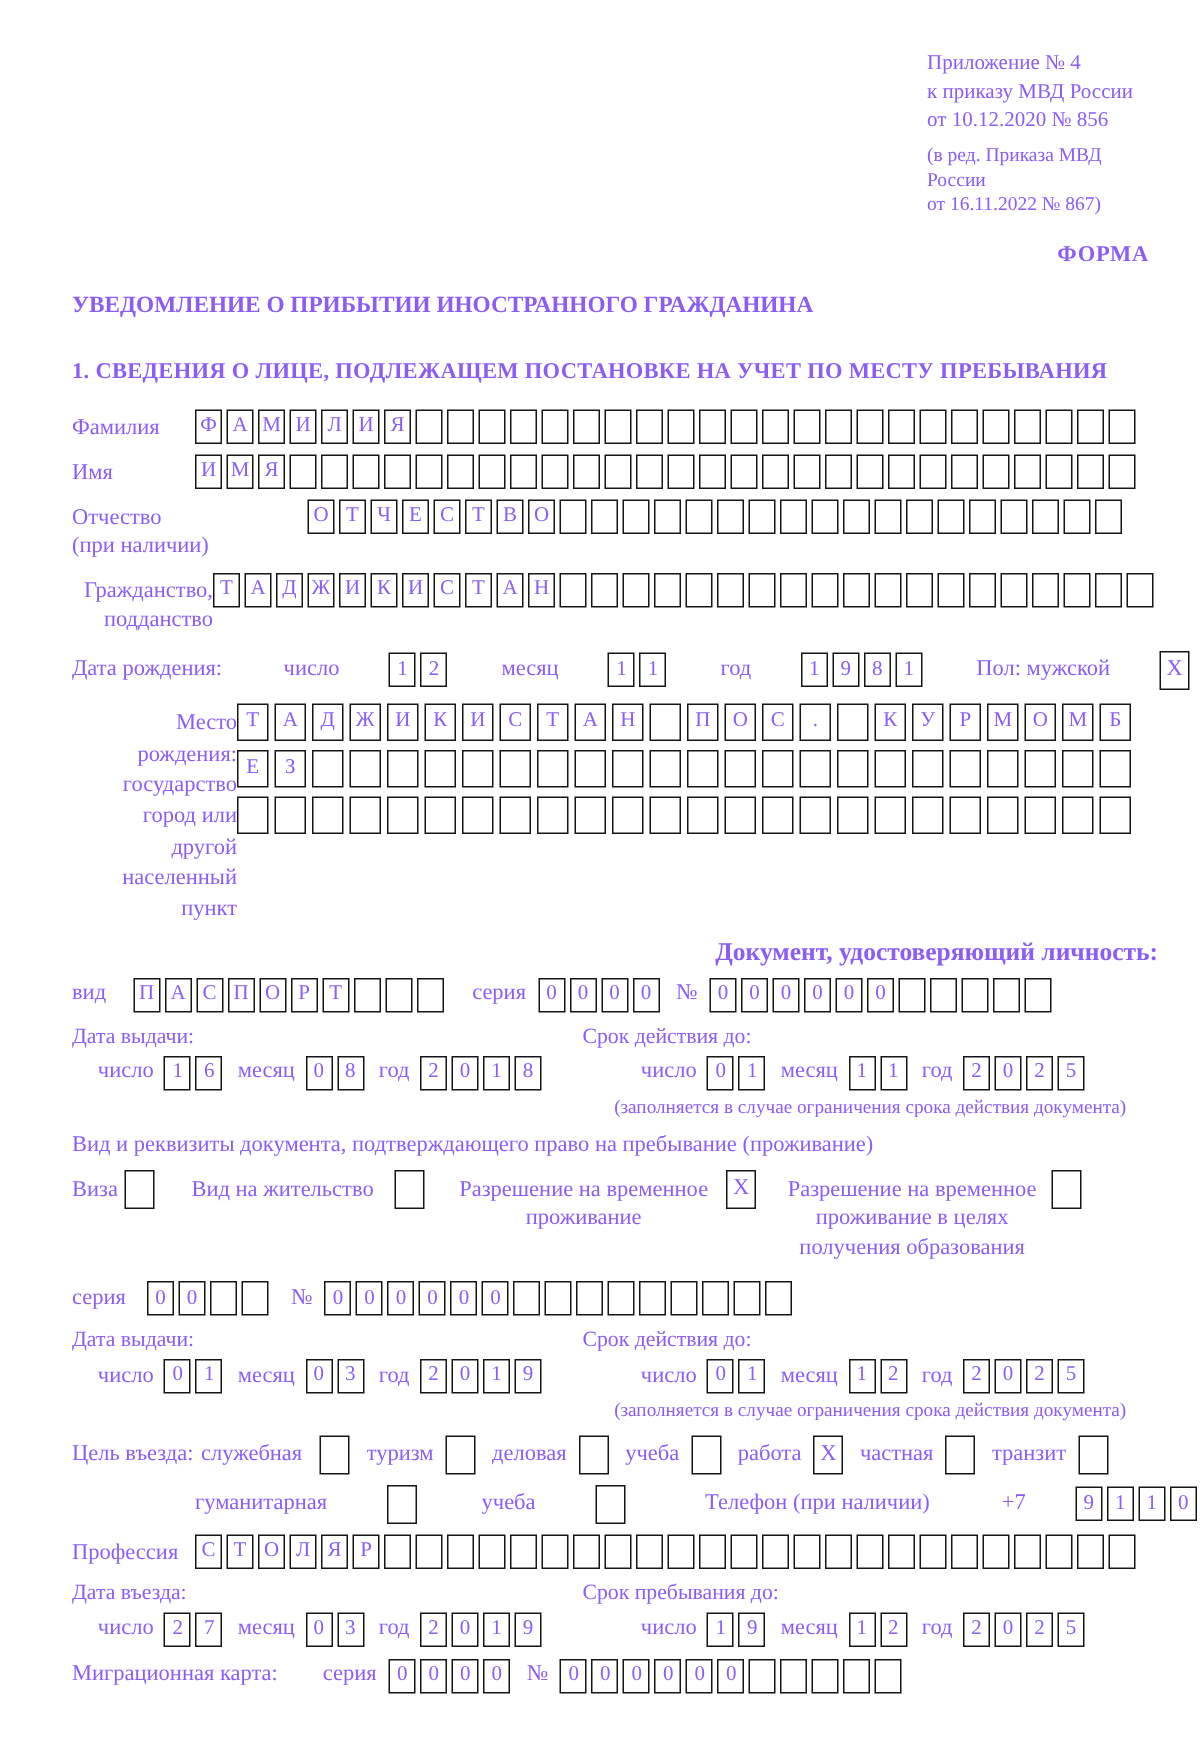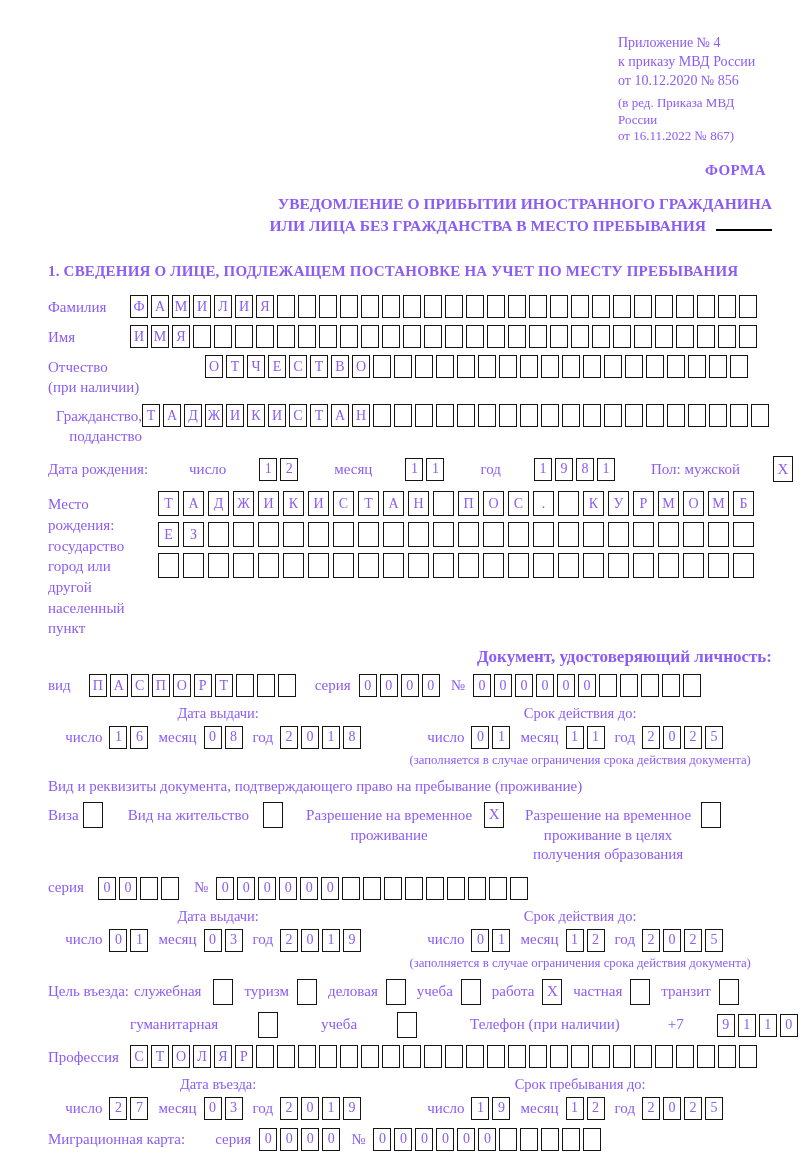--- a/index.html
+++ b/index.html
@@ -6,21 +6,21 @@
   .page{
     width:800px;height:1163px;box-sizing:border-box;
     padding:34px 28px 10px 48px;
     font-family:"Liberation Serif","DejaVu Serif",serif;
     color:#8b5cf6;font-size:15px;line-height:1.3;background:#fff;overflow:hidden;
   }
   
   .hdr{margin-left:570px;font-size:14px;line-height:1.35;}
   .hdr .rev{font-size:13px;margin-top:4px;line-height:1.3;}
   .forma{text-align:right;font-weight:bold;font-size:15px;letter-spacing:.5px;margin:16px 6px 12px 0;}
-  .title{text-align:right;font-weight:bold;font-size:15.5px;line-height:1.45;margin:2px 0 0 0;}
+  .title{text-align:left;font-weight:bold;font-size:15.5px;line-height:1.45;margin:2px 0 0 0;}
   .blank{display:inline-block;width:56px;border-bottom:2px solid #000;margin-left:10px;}
   .sec{font-weight:bold;font-size:15px;margin:24px 0 14px 0;letter-spacing:.2px;}
   
   .row{display:flex;align-items:flex-start;margin-bottom:7px;}
   .irow{display:flex;align-items:center;margin-bottom:7px;flex-wrap:nowrap;}
   .irow>*{margin-right:8px;flex:0 0 auto;}
   .lbl{flex:0 0 auto;padding-top:3px;}
   .ml{white-space:pre-line;}
   .w82{width:82px;} .w94{width:94px;text-align:right;} .w110{width:110px;} .w157{width:157px;}
   
@@ -32,21 +32,21 @@
   }
   .wide .cell{width:21px;height:25px;margin-right:4px;}
   .cb .cell{width:20px;height:26px;font-size:15px;}
   .stack{display:flex;flex-direction:column;}
   .stack .cells{margin-bottom:6px;}
   
   .dochead{text-align:right;font-weight:bold;font-size:17px;margin:2px 0 6px 0;}
   
   .dpair{display:flex;margin-bottom:8px;}
   .dcol-l{width:47%;} .dcol-r{width:53%;}
-  .dtitle{text-align:center;font-size:14.5px;margin-bottom:3px;}
+  .dtitle{font-size:14.5px;margin-bottom:3px;}
   .dfields{display:flex;align-items:center;justify-content:center;}
   .dfields>*{margin-right:7px;flex:0 0 auto;}
   .dnote{font-size:12.8px;text-align:center;margin-top:3px;}
   .plain{margin-bottom:3px;}
   .cbrow{display:flex;align-items:flex-start;margin:6px 0 12px 0;}
   .cbrow>*{margin-right:9px;flex:0 0 auto;}
   .cbl{padding-top:4px;}
   .ctr{text-align:center;}
 </style>
 </head>
@@ -58,21 +58,20 @@
     <div>Приложение № 4</div>
     <div>к приказу МВД России</div>
     <div>от 10.12.2020 № 856</div>
     <div class="rev"><span>(в ред. Приказа МВД России</span><br><span>от 16.11.2022 № 867)</span></div>
   </div>
 
   <div class="forma">ФОРМА</div>
 
   <div class="title">
     <div>УВЕДОМЛЕНИЕ О ПРИБЫТИИ ИНОСТРАННОГО ГРАЖДАНИНА</div>
-    <div><span>ИЛИ ЛИЦА БЕЗ ГРАЖДАНСТВА В МЕСТО ПРЕБЫВАНИЯ</span><span class="blank"></span></div>
   </div>
 
   <div class="sec">1. СВЕДЕНИЯ О ЛИЦЕ, ПОДЛЕЖАЩЕМ ПОСТАНОВКЕ НА УЧЕТ ПО МЕСТУ ПРЕБЫВАНИЯ</div>
 
   <div class="row">
     <span class="lbl w82">Фамилия</span>
     <span class="cells">
         <span class="cell">Ф</span>
         <span class="cell">А</span>
         <span class="cell">М</span>
@@ -235,21 +234,21 @@
     <span class="cells cb">
         <span class="cell">X</span>
       </span>
     <span>женский</span>
     <span class="cells cb">
         <span class="cell"></span>
       </span>
   </div>
 
   <div class="row" style="margin-top:9px;">
-    <span class="lbl ml w110" style="line-height:1.38;">Место рождения:
+    <span class="lbl ml w110" style="line-height:1.38;text-align:right;">Место рождения:
 государство
 город или другой
 населенный пункт</span>
     <span class="stack">
       <span class="cells wide">
           <span class="cell">Т</span>
           <span class="cell">А</span>
           <span class="cell">Д</span>
           <span class="cell">Ж</span>
           <span class="cell">И</span>

